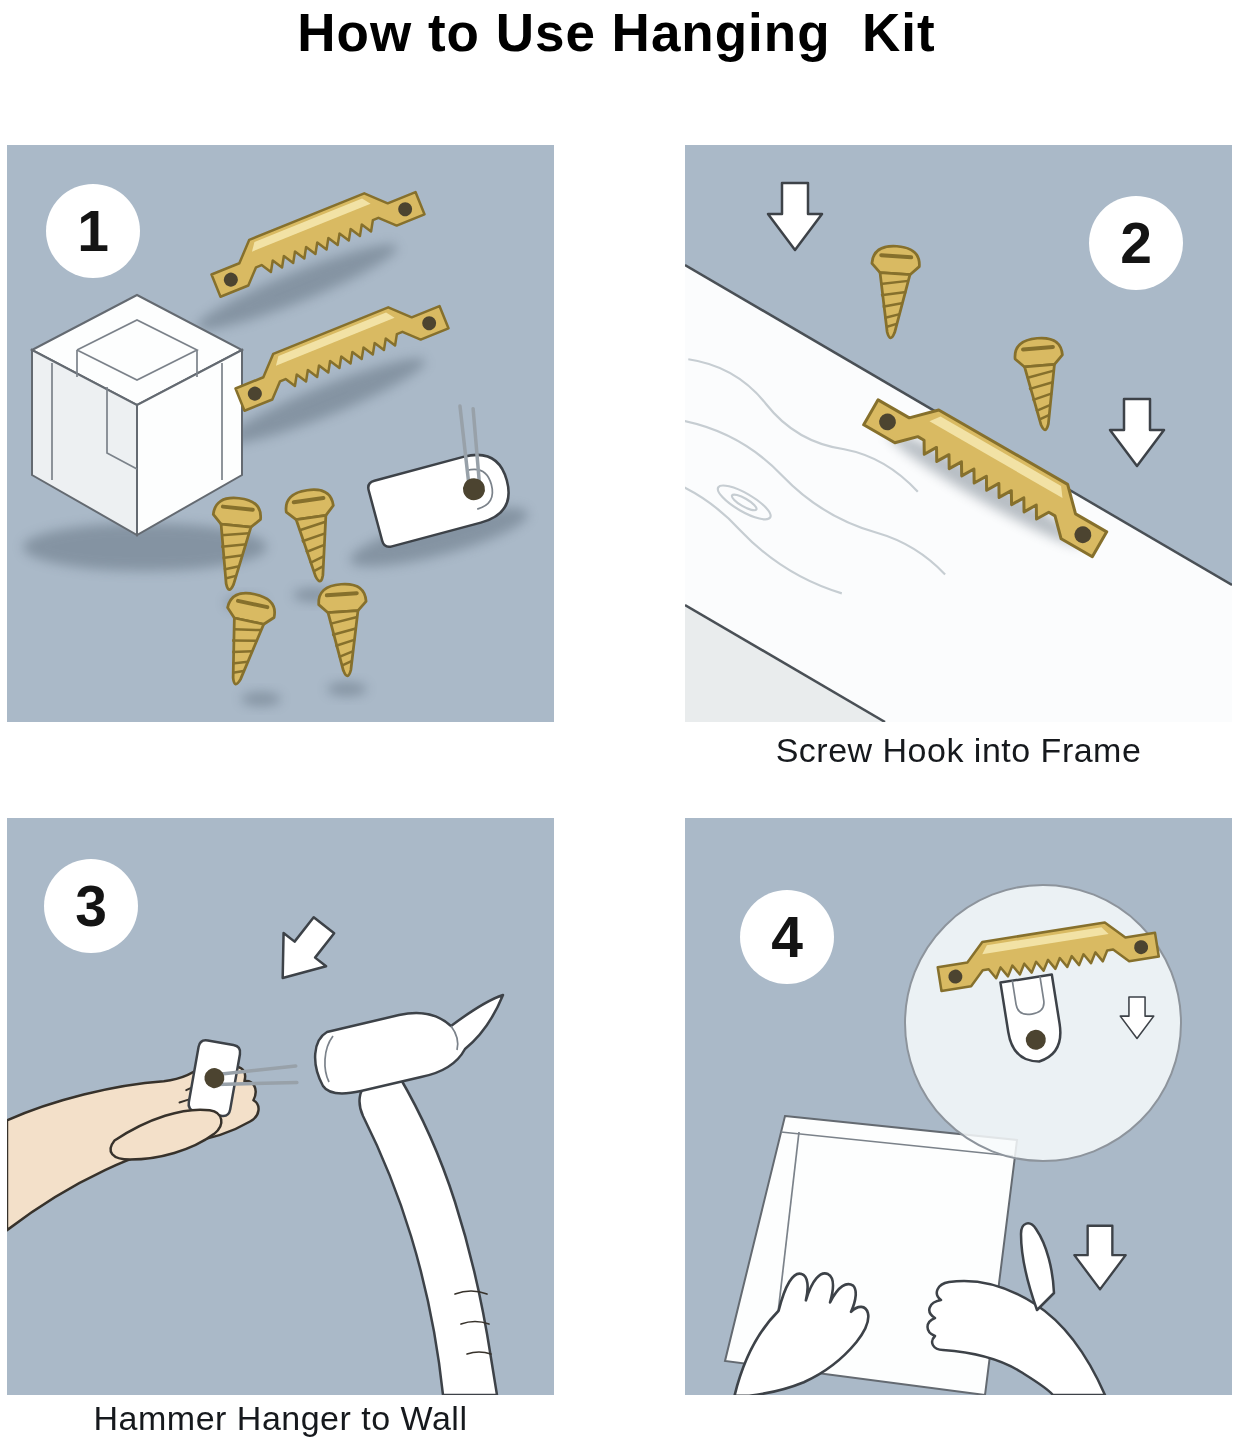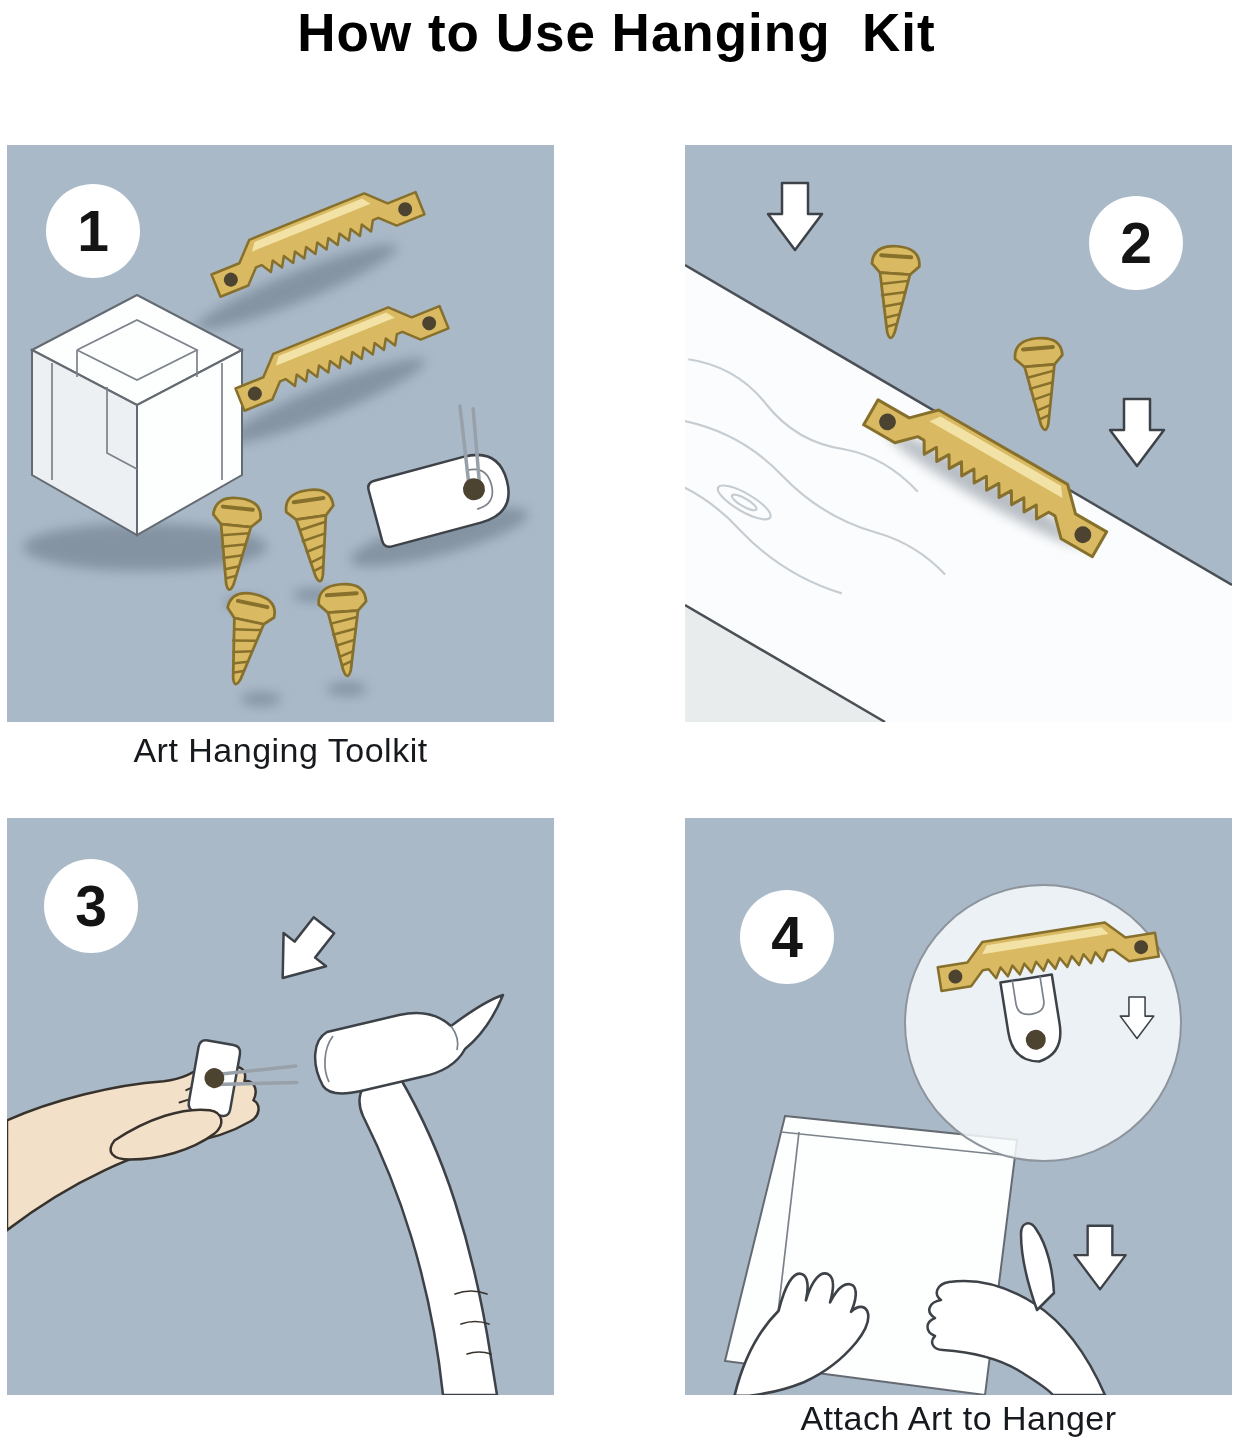--- a/index.html
+++ b/index.html
@@ -93,21 +93,20 @@
       <g transform="translate(438,352) rotate(-15)">
         <path class="outline" d="M-64,-34 L28,-34 Q64,-34 64,0 Q64,34 28,34 L-64,34 Q-72,34 -72,26 L-72,-26 Q-72,-34 -64,-34 Z"></path>
         <path class="thin" d="M28,-20 Q48,-20 48,0 Q48,20 28,20"></path>
         <line class="pin" x1="26" y1="-4" x2="38" y2="-84"></line>
         <line class="pin" x1="36" y1="0" x2="50" y2="-78"></line>
         <circle class="hole" cx="30" cy="0" r="11"></circle>
       </g>
     </svg>
     <div class="badge" style="left:39px;top:39px">1</div>
   </section>
-  <div class="caption" style="left:7px;top:731px">Art Hanging Toolkit</div>
 
   <section class="panel" style="left:685px;top:145px">
     <svg viewBox="0 0 547 577">
       <g>
         <polygon fill="#fbfcfd" points="0,120 547,440 547,577 200,577 0,460"></polygon>
         <polygon fill="#e9eced" points="0,460 200,577 0,577"></polygon>
         <g transform="rotate(30 0 120)">
           <path class="grain" d="M50,200 q45,-18 90,0 q45,18 90,0 q40,-14 85,0"></path>
           <path class="grain" d="M70,258 q60,-22 120,-4 q55,16 110,2 q40,-10 80,2"></path>
           <path class="grain" d="M40,330 q70,-30 140,-8 q60,18 120,4"></path>
@@ -119,20 +118,21 @@
       </g>
       <ellipse class="shadow" cx="300" cy="344" rx="112" ry="12" transform="rotate(30 300 344)"></ellipse>
       <use href="#sawtooth-hanger" transform="translate(305,325) rotate(30) scale(1.2)"></use>
       <use href="#screw" transform="translate(212,100) rotate(4) scale(1.25)"></use>
       <use href="#screw" transform="translate(352,192) rotate(-5) scale(1.25)"></use>
       <use href="#arrow-down" transform="translate(110,72)"></use>
       <use href="#arrow-down" transform="translate(452,288)"></use>
     </svg>
     <div class="badge" style="left:404px;top:51px">2</div>
   </section>
+  <div class="caption" style="left:685px;top:731px">Screw Hook into Frame</div>
 
   <section class="panel" style="left:7px;top:818px">
     <svg viewBox="0 0 547 577">
       <use href="#arrow-down" transform="translate(296,134) rotate(38)"></use>
       <g>
         <path class="outline" d="M392,258 C412,292 432,334 448,384 C464,434 476,488 484,540 L490,577 L436,577 C430,520 418,464 404,418 C390,372 372,330 356,298 C350,285 352,272 360,266 Z"></path>
         <path class="crease" d="M448,476 q16,-6 32,0 M454,506 q14,-5 28,0 M460,536 q12,-4 24,0"></path>
         <path class="outline" d="M316,268 C304,246 306,222 320,214 L392,197 C414,192 432,197 444,208 C460,196 478,183 496,177 C487,199 474,218 458,231 C450,246 434,255 414,259 L354,273 C336,277 322,277 316,268 Z"></path>
         <path class="thin" d="M326,218 C316,231 316,252 322,264"></path>
         <path class="thin" d="M444,208 C450,216 452,224 450,232"></path>
@@ -146,20 +146,21 @@
         <line class="pin" x1="2" y1="-12" x2="78" y2="-34"></line>
         <line class="pin" x1="2" y1="-2" x2="82" y2="-18"></line>
         <circle class="hole" cx="0" cy="-8" r="10"></circle>
       </g>
       <g transform="scale(1.12)">
         <path class="skin" d="M96,288 C126,268 158,258 181,261 C193,263 195,274 185,282 C165,297 135,305 110,305 C94,305 88,298 96,288 Z"></path>
       </g>
     </svg>
     <div class="badge" style="left:37px;top:41px">3</div>
   </section>
+  <div class="caption" style="left:7px;top:1399px">Hammer Hanger to Wall</div>
 
   <section class="panel" style="left:685px;top:818px">
     <svg viewBox="0 0 547 577">
       <g>
         <polygon class="face" points="100,298 332,322 300,577 40,543"></polygon>
         <line class="thin" x1="96" y1="314" x2="328" y2="338"></line>
         <line class="thin" x1="114" y1="314" x2="88" y2="538"></line>
       </g>
       <g>
         <circle class="glass" cx="358" cy="205" r="138"></circle>
@@ -175,15 +176,14 @@
         <path class="outline" d="M30,577 C38,544 52,516 72,496 C78,472 86,458 94,461 C100,463 101,473 98,486 C104,466 112,458 119,461 C125,464 125,474 121,488 C129,472 137,468 143,472 C147,476 146,486 141,497 C148,490 155,491 157,498 C159,506 154,516 146,526 C132,543 114,556 96,564 C74,573 52,576 44,577 Z"></path>
       </g>
       <g>
         <path class="outline" d="M420,577 C402,536 378,504 350,486 C322,468 292,460 264,464 C252,466 248,476 256,482 C244,484 240,494 250,500 C240,504 240,514 250,518 C244,524 248,532 258,532 C286,534 314,540 336,554 C352,564 362,570 368,577 Z"></path>
         <path class="outline" d="M352,492 C342,464 336,438 336,416 C336,404 345,402 351,411 C362,427 368,452 369,475 Z"></path>
       </g>
       <use href="#arrow-down" transform="translate(415,440) scale(0.95)"></use>
     </svg>
     <div class="badge" style="left:55px;top:72px">4</div>
   </section>
-  <div class="caption" style="left:685px;top:1399px">Attach Art to Hanger</div>
 
 </div>
 
 </body></html>

